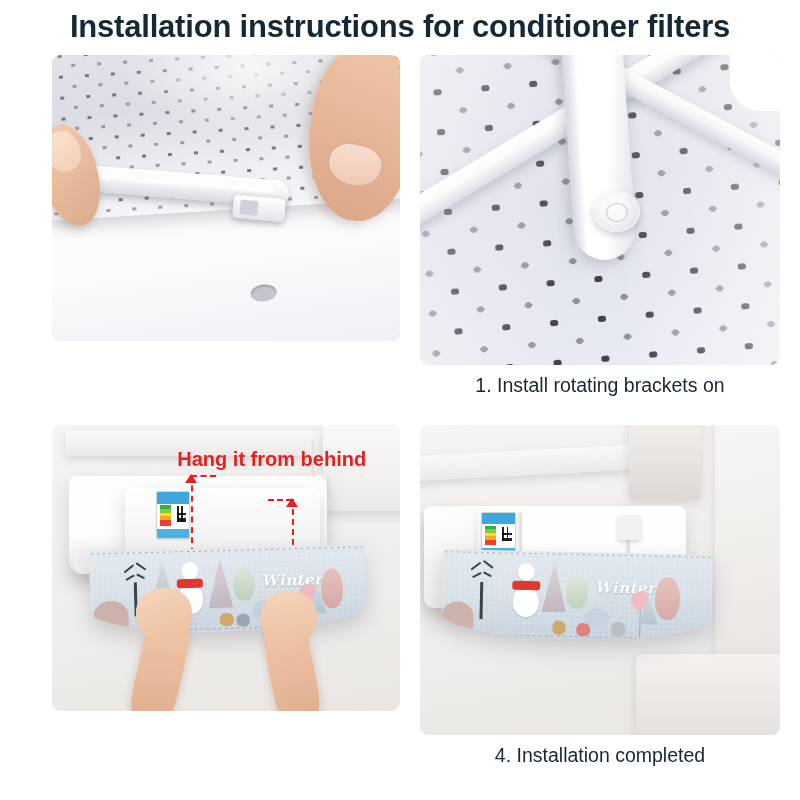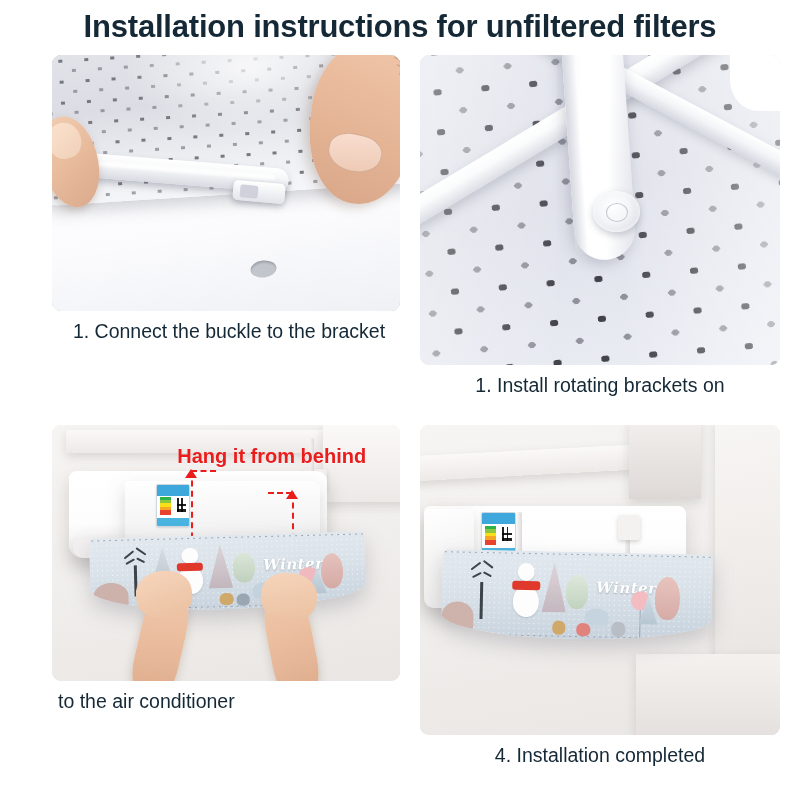--- a/index.html
+++ b/index.html
@@ -28,21 +28,21 @@
   
   .cell{position:absolute;}
   #cell1{left:52px;top:55px;width:348px;}
   #cell2{left:420px;top:55px;width:360px;}
   #cell3{left:52px;top:425px;width:348px;}
   #cell4{left:420px;top:425px;width:360px;}
 
   .photo{
     position:relative;
     width:100%;
-    height:256px;
+    height:286px;
     border-radius:9px;
     overflow:hidden;
     background:#e9eaef;
   }
   #cell2 .photo,#cell4 .photo{height:310px;}
 
   .caption{
     margin-top:7px;
     text-align:center;
     font-size:19.5px;
@@ -365,21 +365,21 @@
     border-radius:3px;
     box-shadow:0 2px 4px rgba(140,135,132,.35);
   }
   .rod{position:absolute;background:linear-gradient(90deg,#f6f4f3,#dedbda);border-radius:2px;}
 </style>
 </head>
 <body>
 
 <div class="page">
 
-  <div class="title">Installation instructions for unfiltered filters</div>
+  <div class="title">Installation instructions for conditioner filters</div>
 
   <div class="cell" id="cell1">
     <div class="photo">
       <div class="p1-bg"></div>
       <div class="p1-brush"></div>
 
       <div class="p1-lower">
         <div class="p1-lowerhole"></div>
       </div>
 
@@ -392,23 +392,20 @@
       <div class="p1-strip"></div>
       <div class="p1-clip"></div>
 
       <div class="hand p1-hand-l"></div>
       <div class="hand p1-hand-r">
         <div class="p1-wrinkle"></div>
         <div class="p1-wrinkle w2"></div>
         <div class="p1-wrinkle w3"></div>
       </div>
       <div class="p1-nail"></div>
-    </div>
-    <div class="caption">
-      <span class="ln">1. Connect the buckle to the bracket</span>
     </div>
   </div>
 
   <div class="cell" id="cell2">
     <div class="photo">
       <div class="p2-bg"></div>
       <div class="p2-dots"></div>
       <div class="p2-dots d2"></div>
       <div class="p2-fadeL"></div>
       <div class="p2-fadeR"></div>
@@ -495,21 +492,20 @@
           <div class="tree-con" style="background:linear-gradient(180deg,#cfdbe4,#b4c4d0);"></div>
         </div>
       </div>
 
       <div class="p3-arm" style="left:25%;top:62%;width:13%;height:44%;transform:rotate(13deg);"></div>
       <div class="p3-palm" style="left:24%;top:57%;width:16%;height:18%;transform:rotate(-6deg);"></div>
       <div class="p3-arm" style="left:62%;top:62%;width:13%;height:44%;transform:rotate(-11deg);"></div>
       <div class="p3-palm" style="left:60%;top:58%;width:16%;height:18%;transform:rotate(6deg);"></div>
     </div>
     <div class="caption">
-      <span class="ln2">to the air conditioner</span>
     </div>
   </div>
 
   <div class="cell" id="cell4">
     <div class="photo">
       <div class="wall"></div>
 
       <div class="soffit" style="left:-2%;top:8%;width:66%;height:8%;transform:rotate(-3deg);"></div>
       <div class="soffit" style="left:58%;top:-2%;width:20%;height:26%;background:linear-gradient(180deg,#f2efed,#ded9d6);"></div>
       <div class="soffit" style="right:-4%;top:-2%;width:22%;height:104%;background:linear-gradient(170deg,#f8f6f4,#e4e0dd);"></div>

